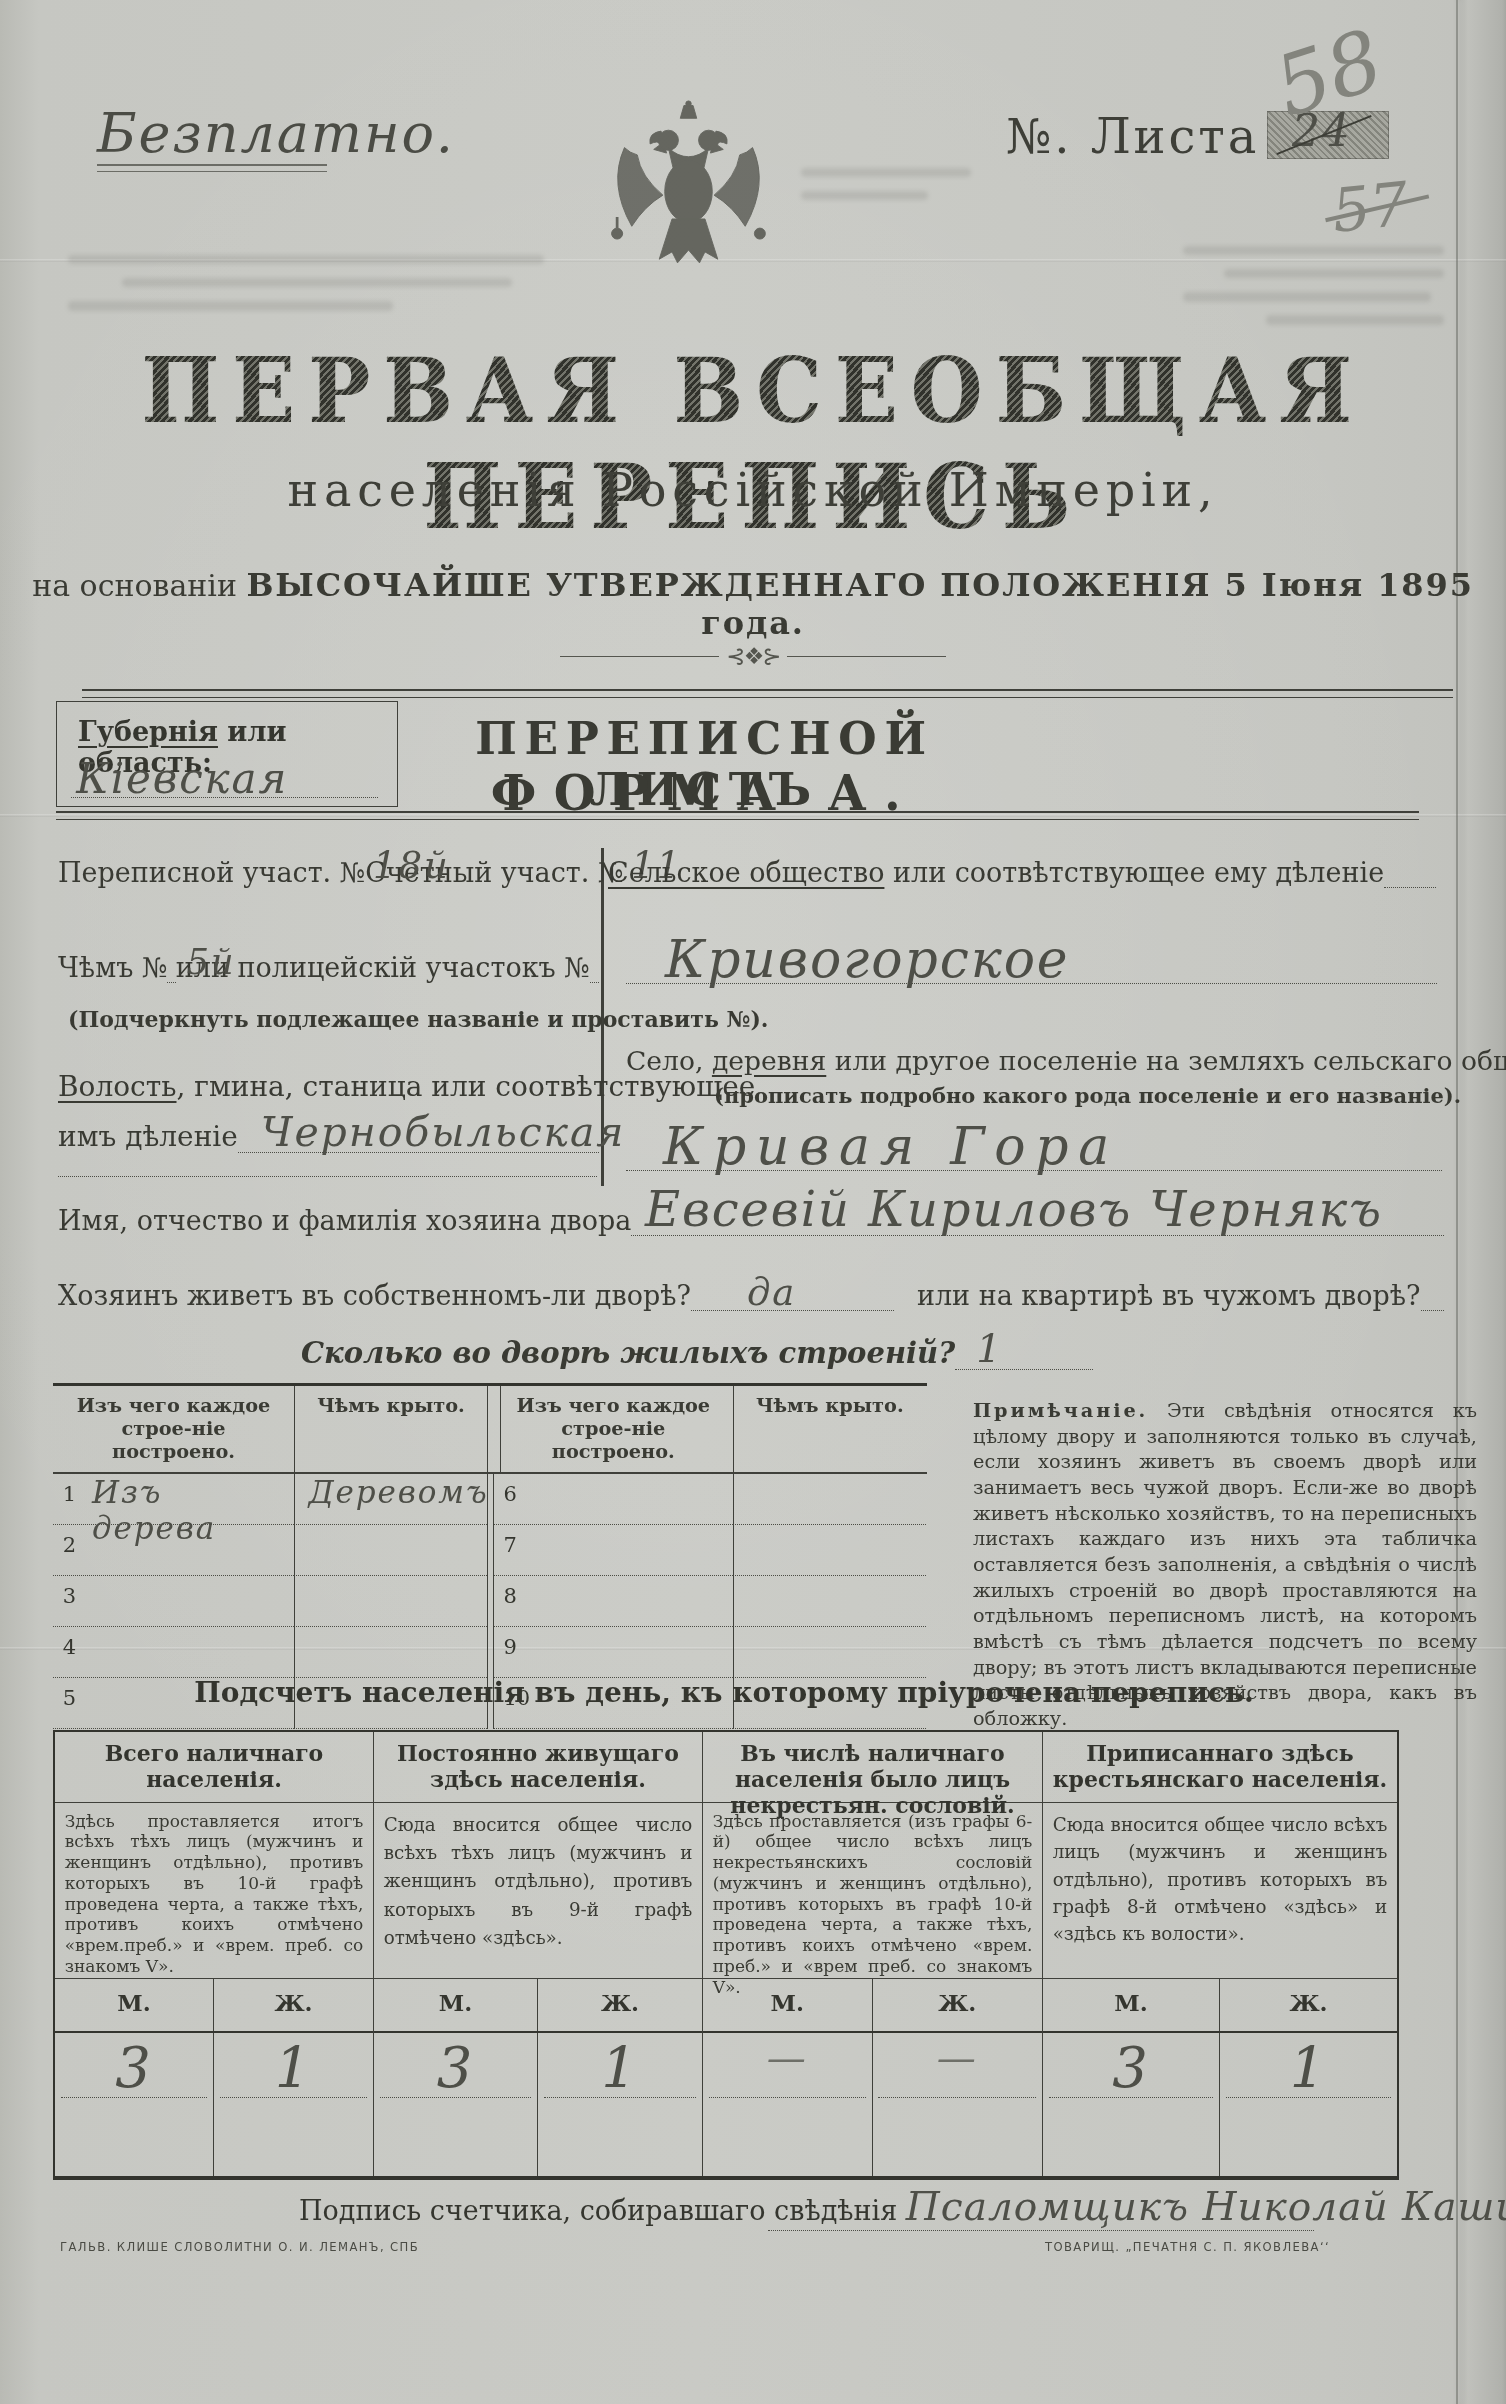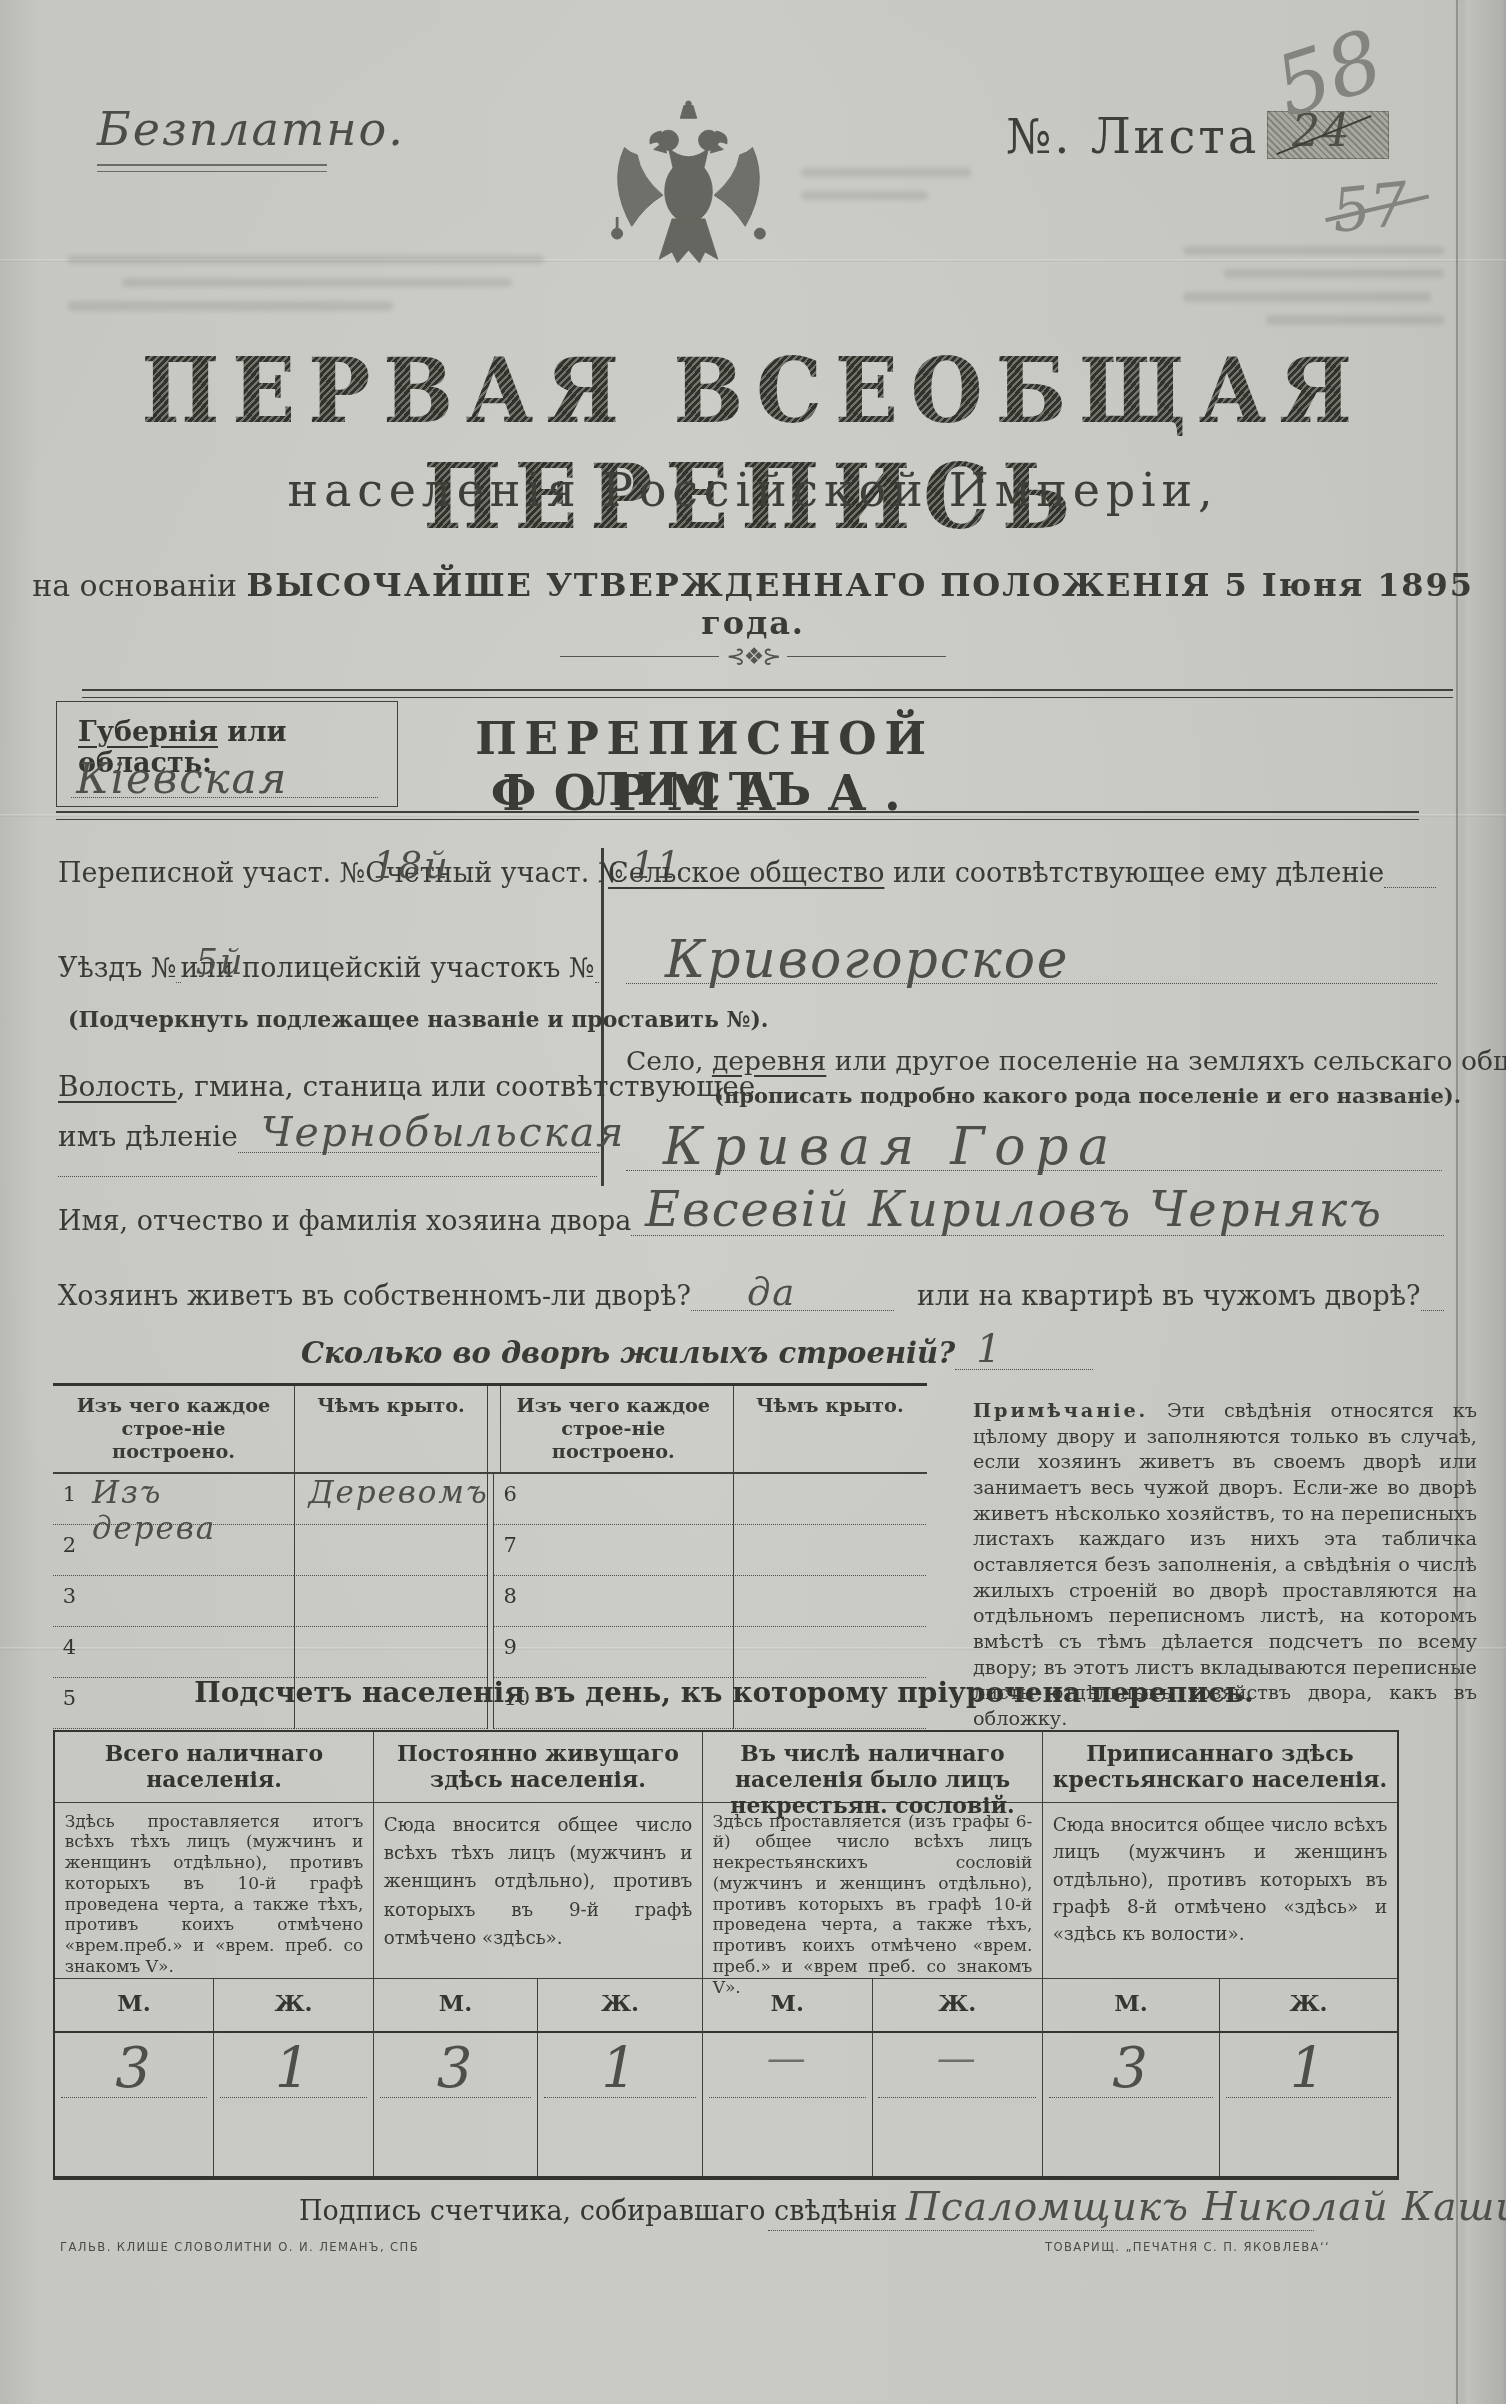--- a/index.html
+++ b/index.html
@@ -10,21 +10,21 @@
       #c7c8c3;
     font-family:"DejaVu Serif", serif; color:#35362f;}
   .crease{position:absolute;left:0;width:100%;height:2.9px;background:linear-gradient(180deg,rgba(255,255,255,.28),rgba(90,90,85,.12));pointer-events:none;}
   .foldline{position:absolute;top:0;bottom:0;width:1.9px;background:rgba(96,97,90,.45);box-shadow:1.9px 0 5.8px rgba(255,255,255,.25);}
 
   
   .ghost{position:absolute;filter:blur(1.9px);opacity:.5;}
   .ghost .gl{height:9.7px;margin:13.5px 0;background:rgba(110,111,104,.38);border-radius:3.9px;}
 
   
-  .free{position:absolute;left:97px;top:102px;font-size:46px;font-style:italic;letter-spacing:1.9px;color:#4b4c45;}
+  .free{position:absolute;left:97px;top:102px;font-size:54px;font-style:italic;letter-spacing:1.9px;color:#4b4c45;}
   .free-underline{position:absolute;left:97px;top:164px;width:230px;height:4.8px;border-top:2.9px solid #55564f;border-bottom:1px solid #55564f;opacity:.8;}
   .eagle{position:absolute;left:597px;top:95px;opacity:.82;}
   .sheetno{position:absolute;left:1006px;top:108px;font-size:48px;color:#3e3f38;letter-spacing:2.9px;white-space:nowrap;}
   .badge{display:inline-block;position:relative;vertical-align:-5.8px;margin-left:7.7px;width:122px;height:48px;
     background:repeating-linear-gradient(45deg,#84857d 0 1.9px,#a7a8a0 1.9px 4.8px);
     box-shadow:inset 0 0 0 1px rgba(60,61,55,.4);}
   .badge .hand{position:absolute;left:25px;top:-5.8px;font-size:44px;}
   .badge::after{content:"";position:absolute;left:5.8px;top:23px;width:102px;height:1.9px;background:#3c3d36;transform:rotate(-22deg);}
   .pencil{position:absolute;color:#83847d;font-style:italic;font-family:"DejaVu Serif",serif;}
   .pencil.p58{left:1276px;top:25px;font-size:83px;transform:rotate(-18deg);}
@@ -189,21 +189,21 @@
         </span>
       <span>Счетный участ. №</span>
       <span class="fill" style="width:75px">
           <span class="hand" style="font-size:37px;bottom:0">11</span>
         </span>
     </div>
   </div>
 
   <div class="pt" style="left:58px;top:952px;width:541px">
     <div class="row">
-      <span>Уѣздъ №</span>
+      <span>Чѣмъ №</span>
       <span class="fill" style="width:85px">
           <span class="hand" style="font-size:35px;bottom:0;left:19.3px">5й</span>
         </span>
       <span>или полицейскій участокъ №</span>
       <span class="fill" style="width:93px"></span>
     </div>
   </div>
   <div class="pt" style="left:68px;top:1006px;font-size:22px;font-weight:bold">(Подчеркнуть подлежащее названіе и проставить №).</div>
 
   <div class="pt" style="left:58px;top:1070px;font-size:28px"><u style="text-underline-offset:4.8px">Волость</u><span>, гмина, станица или соотвѣтствующее</span></div>

